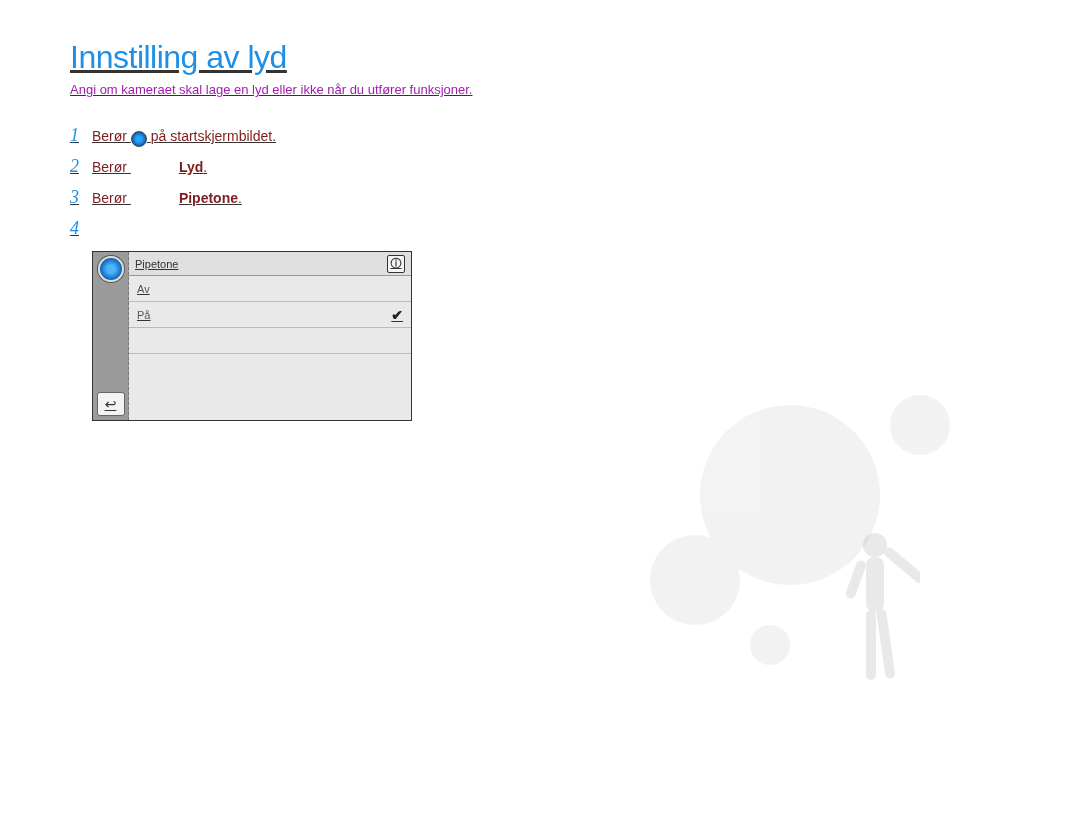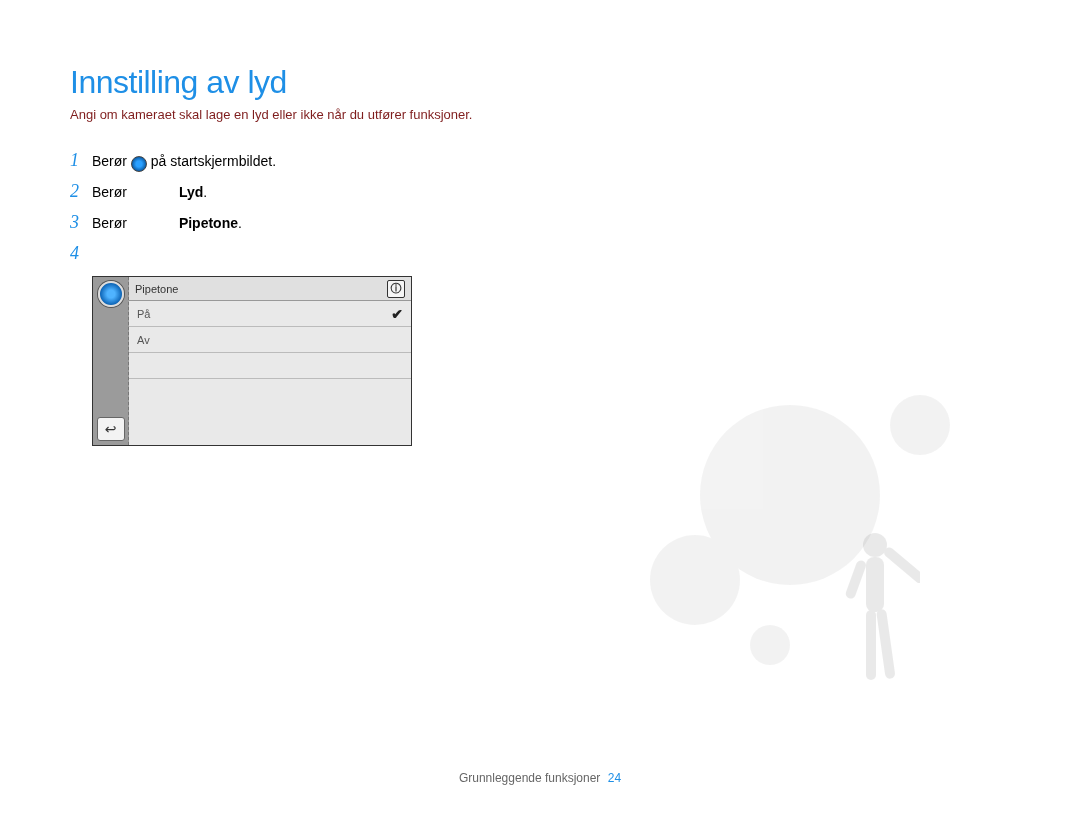--- a/index.html
+++ b/index.html
@@ -1,23 +1,23 @@
 <!DOCTYPE html>
 <html><head>
 <meta charset="utf-8">
 <style>
   * { box-sizing: border-box; margin: 0; padding: 0; }
   html, body { width: 1080px; height: 815px; background: #ffffff; font-family: Arial, Helvetica, sans-serif; color: #333; }
-  .page { position: relative; width: 1080px; height: 815px; padding: 64px 70px 40px 70px; }
+  .page { position: relative; width: 1080px; height: 815px; padding: 39px 70px 40px 70px; text-decoration: underline; }
   .title { font-size: 32px; font-weight: 400; color: #1e8fe6; letter-spacing: -0.5px; margin-bottom: 6px; }
-  .subtitle { font-size: 13px; color: #7f1d1d; margin-bottom: 28px; }
+  .subtitle { font-size: 13px; color: #a21caf; margin-bottom: 28px; }
   .steps { list-style: none; }
   .step { display: flex; align-items: baseline; margin-bottom: 10px; font-size: 14px; }
   .step-num { font-style: italic; font-size: 18px; font-family: Georgia, 'Times New Roman', serif; color: #1e8fe6; width: 22px; flex-shrink: 0; }
-  .step-text { color: #000000; }
+  .step-text { color: #7f1d1d; }
   .step-text b { font-weight: bold; margin-left: 48px; }
   .gear-inline { display: inline-flex; vertical-align: middle; width: 16px; height: 16px; border-radius: 50%; background: radial-gradient(circle, #2aa0ff 30%, #0b5da8 70%); border: 1px solid #444; position: relative; top: 2px; }
   .screenshot { margin-top: 12px; margin-left: 22px; width: 320px; height: 170px; border: 1px solid #333; display: flex; background: #e9e9e9; }
   .ss-left { width: 36px; background: #9b9b9b; border-right: 1px dashed #777; display: flex; flex-direction: column; justify-content: space-between; align-items: center; padding: 4px 0; }
   .gear-big { width: 26px; height: 26px; border-radius: 50%; background: radial-gradient(circle, #4fb3ff 25%, #0b63b5 70%); border: 2px solid #ddd; box-shadow: 0 0 0 1px #555; }
   .back-btn { width: 28px; height: 24px; background: #f3f3f3; border: 1px solid #666; border-radius: 3px; display: flex; align-items: center; justify-content: center; font-size: 14px; }
   .ss-right { flex: 1; display: flex; flex-direction: column; }
   .ss-header { height: 24px; border-bottom: 1px solid #999; display: flex; align-items: center; justify-content: space-between; padding: 0 6px; font-size: 11px; color: #333; background: #e0e0e0; }
   .info-btn { width: 18px; height: 18px; border: 1px solid #333; background: #f5f5f5; display: flex; align-items: center; justify-content: center; font-size: 11px; font-weight: bold; border-radius: 2px; }
   .ss-row { height: 26px; border-bottom: 1px solid #bbb; display: flex; align-items: center; justify-content: space-between; padding: 0 8px; font-size: 11px; color: #555; }
@@ -74,42 +74,38 @@
       </span>
     </div>
     <div class="ss-right">
       <div class="ss-header">
         <span>Pipetone</span>
         <span class="info-btn">
           <span>ⓘ</span>
         </span>
       </div>
       <div class="ss-row">
+        <span>Av</span>
+      </div>
+      <div class="ss-row">
         <span>På</span>
         <span class="check">✔</span>
-      </div>
-      <div class="ss-row">
-        <span>Av</span>
       </div>
       <div class="ss-row" style="border-bottom:1px solid #bbb;"></div>
     </div>
   </div>
 
   <div class="deco">
     <div class="c c1"></div>
       <div class="c c2"></div>
       <div class="c c3"></div>
       <div class="c c4"></div>
   </div>
   <svg class="figure" viewBox="0 0 90 200">
     <circle cx="45" cy="20" r="12" fill="#555"></circle>
     <rect x="36" y="32" width="18" height="55" rx="8" fill="#555"></rect>
     <rect x="52" y="28" width="10" height="50" rx="5" fill="#555" transform="rotate(-50 52 28)"></rect>
     <rect x="28" y="34" width="10" height="40" rx="5" fill="#555" transform="rotate(20 28 34)"></rect>
     <rect x="36" y="85" width="10" height="70" rx="5" fill="#555"></rect>
     <rect x="46" y="85" width="10" height="70" rx="5" fill="#555" transform="rotate(-8 46 85)"></rect>
   </svg>
 
-  <div class="footer">
-    <span>Grunnleggende funksjoner</span>
-    <span class="pg">24</span>
-  </div>
 </div>
 
 </body></html>

